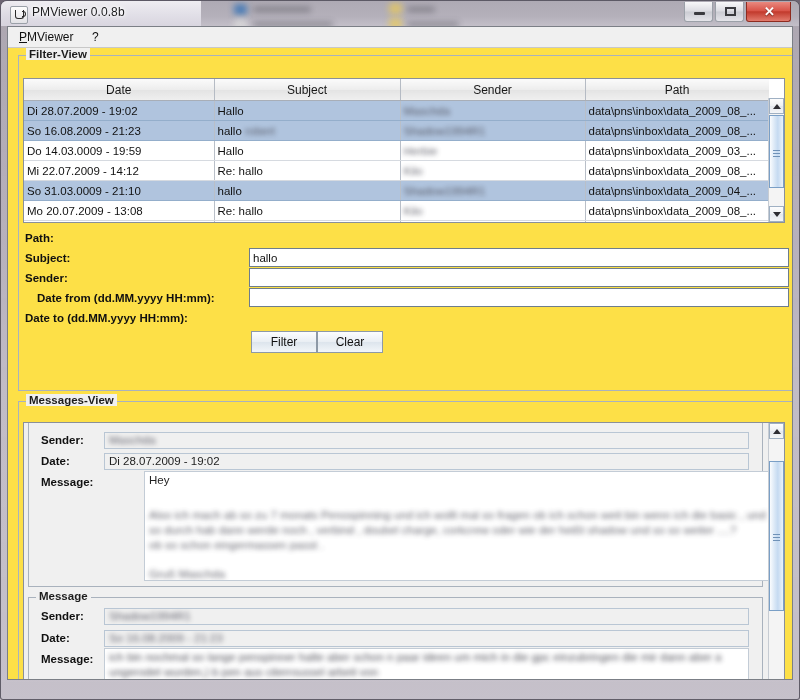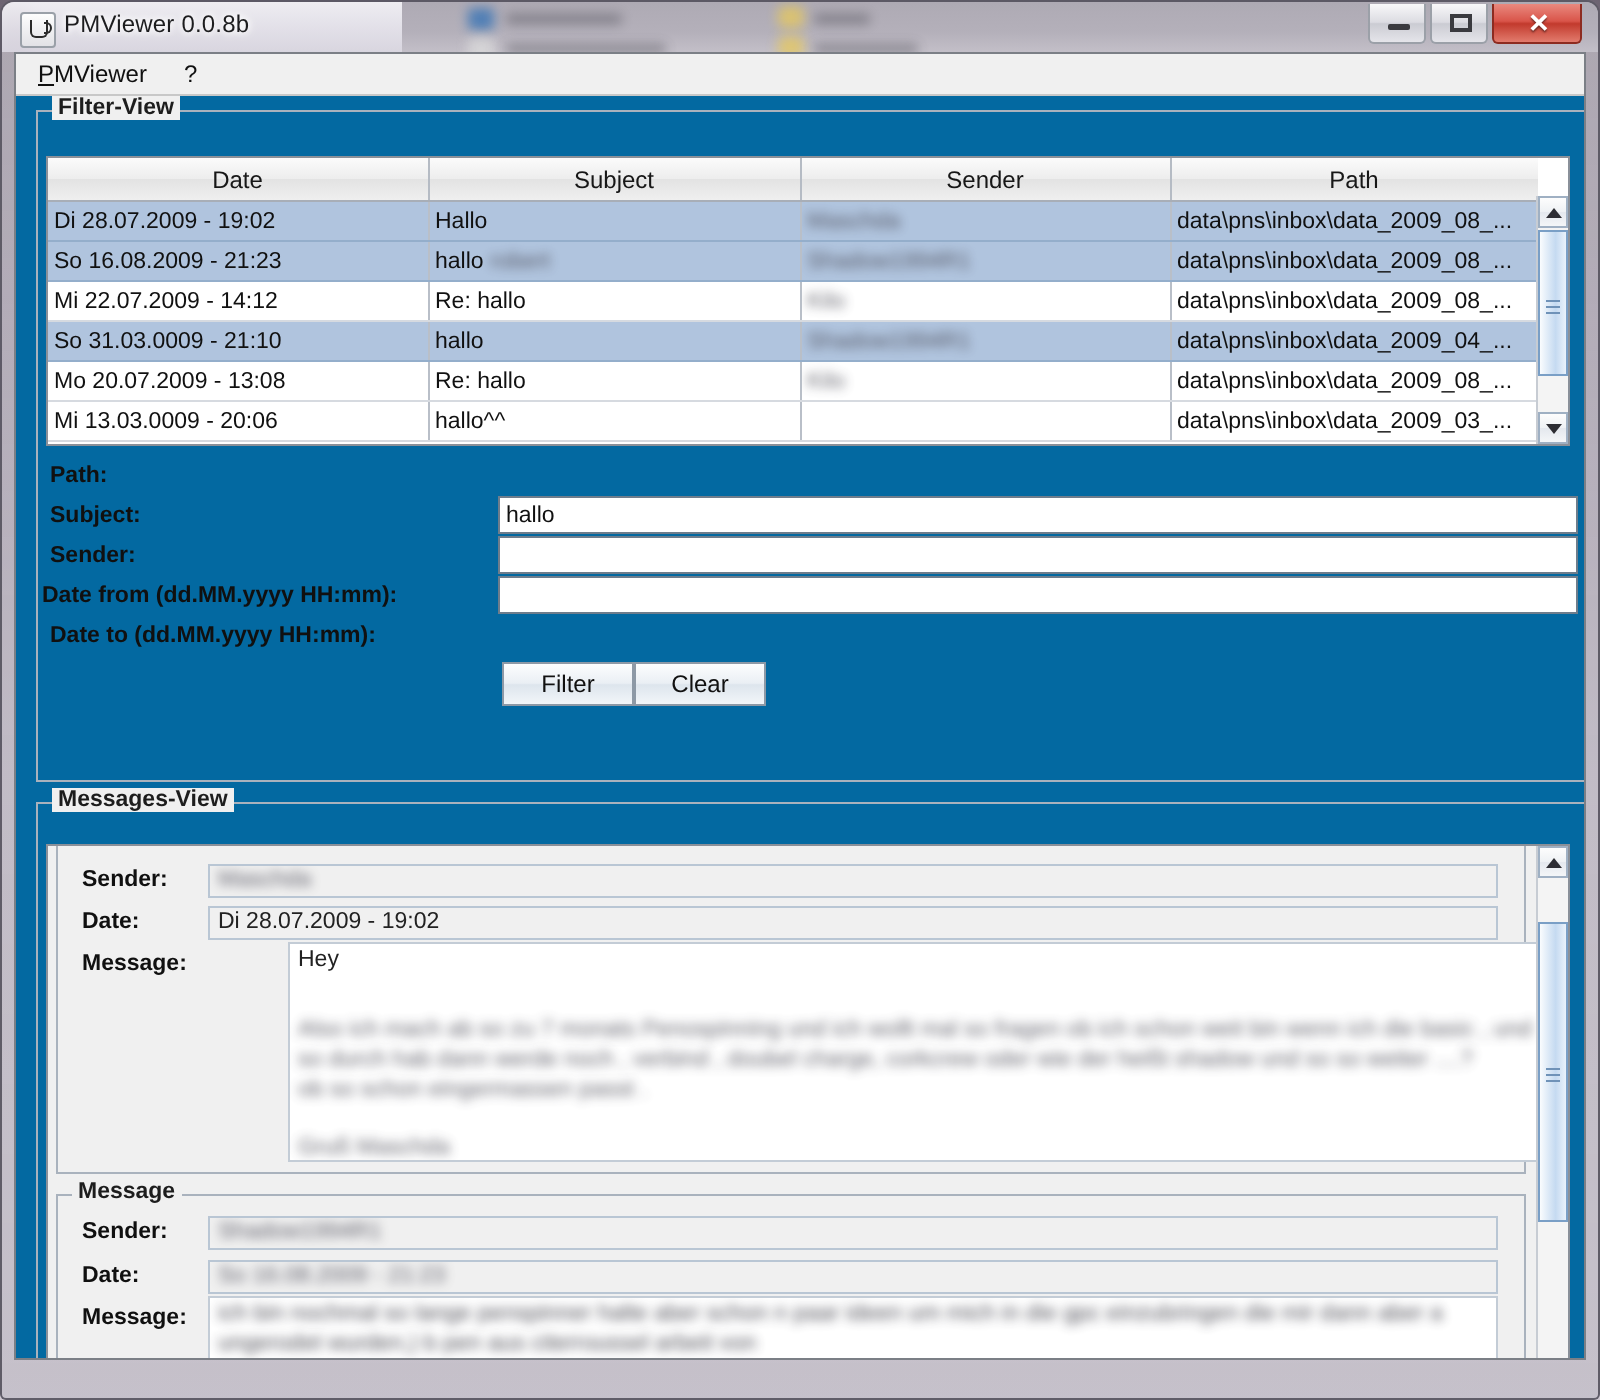--- a/index.html
+++ b/index.html
@@ -112,21 +112,21 @@
     color: #fff; font-size: 13px; font-weight: bold;
     text-align: center; line-height: 19px;
     text-shadow: 0 1px 1px rgba(0,0,0,.45);
   }
 
   
   #client {
     position: absolute;
     left: 7px; top: 26px;
     width: 786px; height: 654px;
-    background: #0369a1;
+    background: #fde047;
     border: 1px solid #7b7f86;
     box-sizing: border-box;
     overflow: hidden;
   }
 
   
   #menubar {
     position: absolute; left: 0; top: 0;
     width: 784px; height: 20px;
     background: #f0f0f0;
@@ -397,20 +397,26 @@
                   <td><span class="blurtext">Maschda</span></td>
                   <td>data\pns\inbox\data_2009_08_...</td>
                 </tr>
                 <tr class="sel">
                   <td>So 16.08.2009 - 21:23</td>
                   <td>hallo <span class="blurtext">robert</span></td>
                   <td><span class="blurtext">Shadow1994R1</span></td>
                   <td>data\pns\inbox\data_2009_08_...</td>
                 </tr>
                 <tr>
+                  <td>Do 14.03.0009 - 19:59</td>
+                  <td>Hallo</td>
+                  <td><span class="blurtext">Herbie</span></td>
+                  <td>data\pns\inbox\data_2009_03_...</td>
+                </tr>
+                <tr>
                   <td>Mi 22.07.2009 - 14:12</td>
                   <td>Re: hallo</td>
                   <td><span class="blurtext">Kilo</span></td>
                   <td>data\pns\inbox\data_2009_08_...</td>
                 </tr>
                 <tr class="sel">
                   <td>So 31.03.0009 - 21:10</td>
                   <td>hallo</td>
                   <td><span class="blurtext">Shadow1994R1</span></td>
                   <td>data\pns\inbox\data_2009_04_...</td>
@@ -447,21 +453,21 @@
       </div>
 
       <div class="f-label" style="left:6px;  top:176px;">Path:</div>
 
       <div class="f-label" style="left:6px;  top:196px;">Subject:</div>
       <input class="f-input" style="left: 230px; top: 192px; width: 540px;" value="hallo">
 
       <div class="f-label" style="left:6px;  top:216px;">Sender:</div>
       <input class="f-input" style="left: 230px; top: 212px; width: 540px;" value="">
 
-      <div class="f-label" style="left:2px;  top:236px;">Date from (dd.MM.yyyy HH:mm):</div>
+      <div class="f-label" style="left:18px;  top:236px;">Date from (dd.MM.yyyy HH:mm):</div>
       <input class="f-input" style="left: 230px; top: 232px; width: 540px;" value="">
 
       <div class="f-label" style="left:6px;  top:256px;">Date to (dd.MM.yyyy HH:mm):</div>
 
       <button class="btn" style="left:232px; top:275px; width:66px;">Filter</button>
       <button class="btn" style="left:298px; top:275px; width:66px;">Clear</button>
     </div>
 
     <div class="panel" id="messages-panel">
       <div class="panel-title">Messages-View</div>

